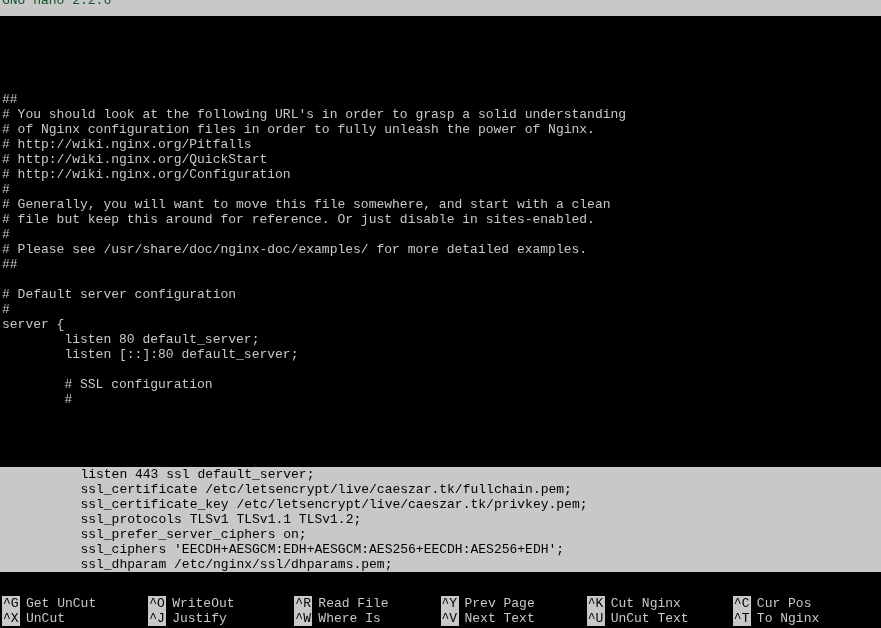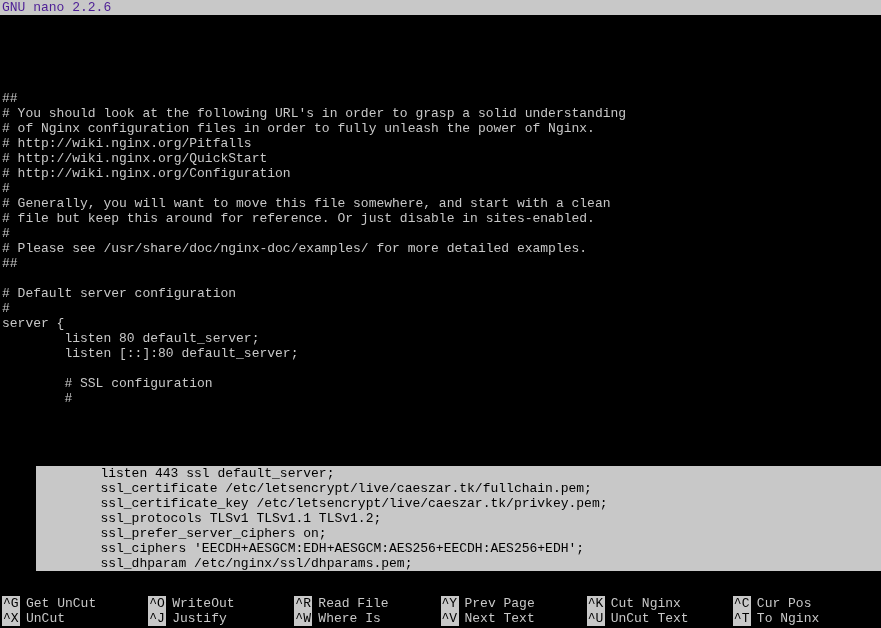--- a/index.html
+++ b/index.html
@@ -6,38 +6,38 @@
   html, body { width: 881px; height: 628px; overflow: hidden; }
   body {
     background: #000;
     font-family: "Courier New", Courier, monospace;
     font-size: 13px;
     line-height: 15px;
     color: #c8c8c8;
   }
   .title-bar {
     background: #c8c8c8;
-    color: #4c1d95;
+    color: #14532d;
     display: flex;
-    padding: 0 2px;
+    padding: 8px 2px;
     height: 15px;
+    align-items: flex-end;
   }
   .title-left { flex: 0 0 auto; padding-right: 20px; }
   .title-center { flex: 1 1 auto; text-align: center; padding-left:40px;}
   .title-right { flex: 0 0 120px; }
   .editor {
     padding: 1px 2px 0 2px;
     white-space: pre;
   }
   .sel-block {
     background: #c8c8c8;
     color: #000;
-    padding: 0 2px;
+    padding: 0 18px;
     white-space: pre;
-    margin-left: 36px;
   }
   .shortcut-bar {
     position: absolute;
     bottom: 0;
     left: 0;
     width: 881px;
     display: grid;
     grid-template-columns: repeat(6, 1fr);
     grid-template-rows: 15px 15px;
     padding: 0 2px 2px 2px;

